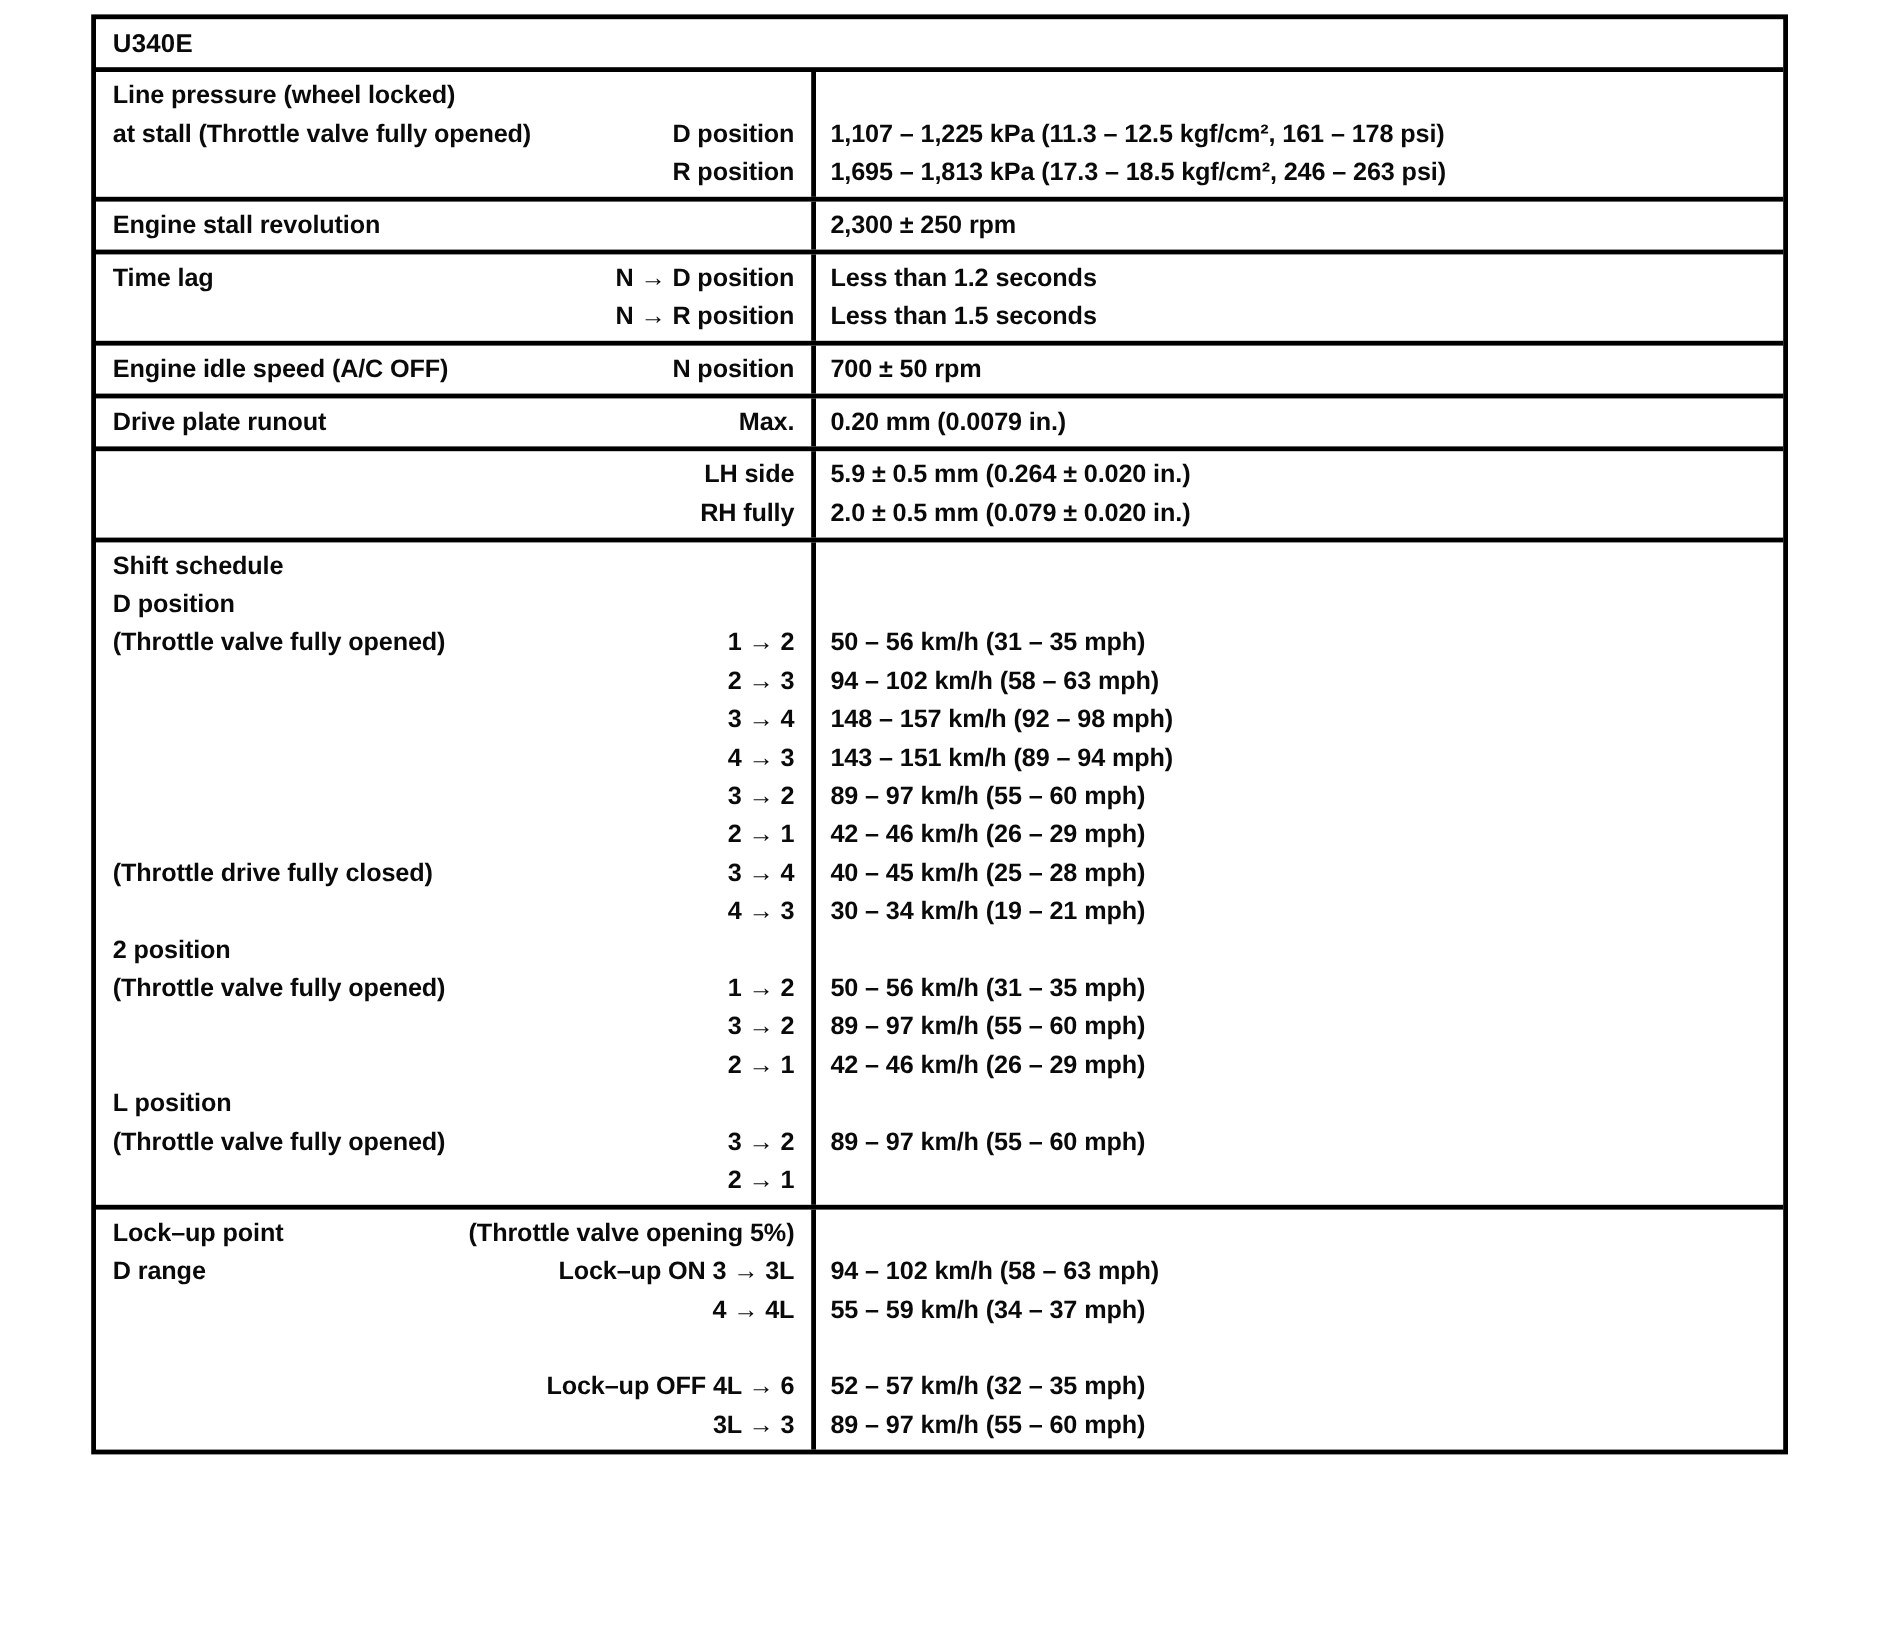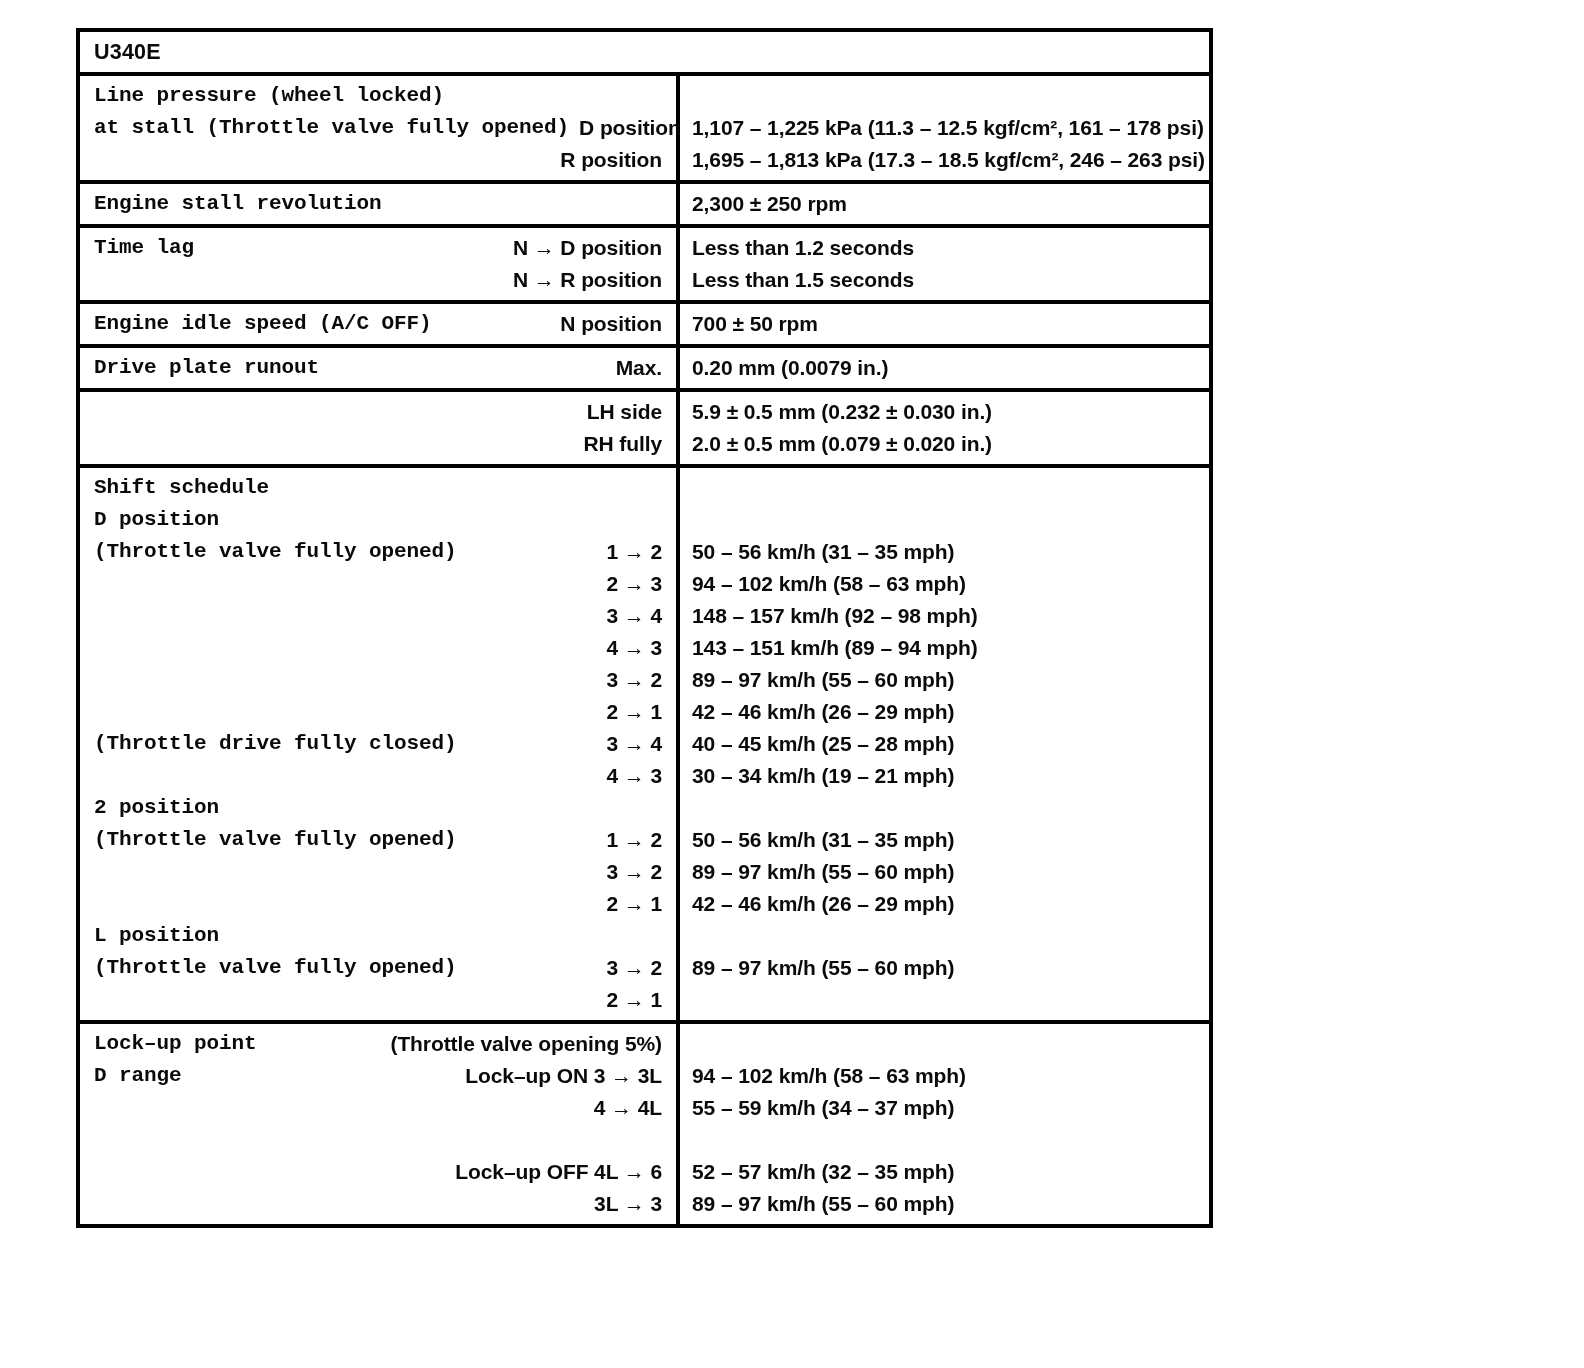--- a/index.html
+++ b/index.html
@@ -12,22 +12,22 @@
     height: 1368px;
     position: relative;
     font-family: "Liberation Sans", sans-serif;
     font-weight: 700;
     color: #0a0a0a;
     -webkit-font-smoothing: none;
   }
   .spec-table {
     position: absolute;
     left: 76px;
-    top: 28px;
-    width: 1137px;
+    top: 12px;
+    width: 1414px;
     box-sizing: border-box;
     border: 4px solid #000;
     background: #fff;
   }
   .header-row {
     padding: 4px 12px 4px 14px;
     font-size: 21.5px;
     line-height: 32px;
     letter-spacing: 0.2px;
   }
@@ -47,21 +47,21 @@
     padding: 4px 14px 4px 12px;
   }
   .line {
     display: flex;
     height: 32px;
     line-height: 32px;
     font-size: 21px;
     white-space: nowrap;
     letter-spacing: -0.1px;
   }
-  .line .lbl  { text-align: left; font-family: Liberation Mono, monospace; }
+  .line .lbl  { text-align: left; }
   .line .sub  { margin-left: auto; text-align: right; padding-left: 10px; }
   .vline      { display: block; }
 </style>
 </head>
 <body>
 
 <div class="spec-table">
 
   <div class="header-row">
     <span>U340E</span>
@@ -146,21 +146,21 @@
     <div class="cell-left">
       <div class="line">
           <span class="sub">LH side</span>
         </div>
       <div class="line">
           <span class="lbl"></span>
           <span class="sub">RH fully</span>
         </div>
     </div>
     <div class="cell-right">
-      <div class="line vline">5.9 ± 0.5 mm (0.232 ± 0.030 in.)</div>
+      <div class="line vline">5.9 ± 0.5 mm (0.264 ± 0.020 in.)</div>
       <div class="line vline">2.0 ± 0.5 mm (0.079 ± 0.020 in.)</div>
     </div>
   </div>
 
   <div class="row">
     <div class="cell-left">
       <div class="line">
           <span class="lbl">Shift schedule</span>
           <span class="sub"></span>
         </div>

